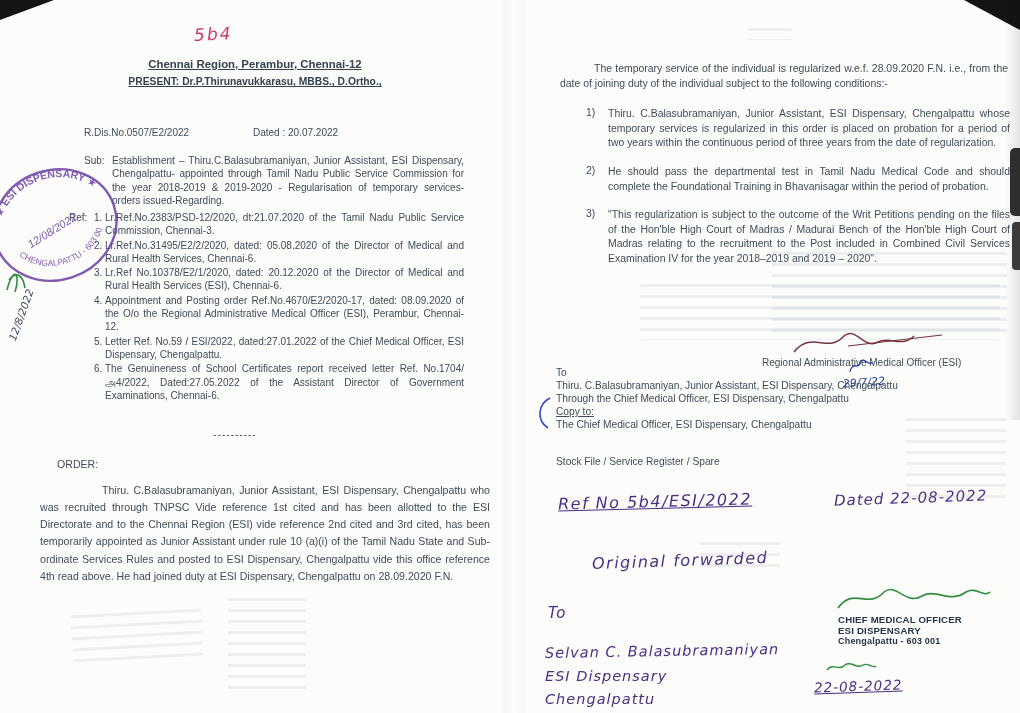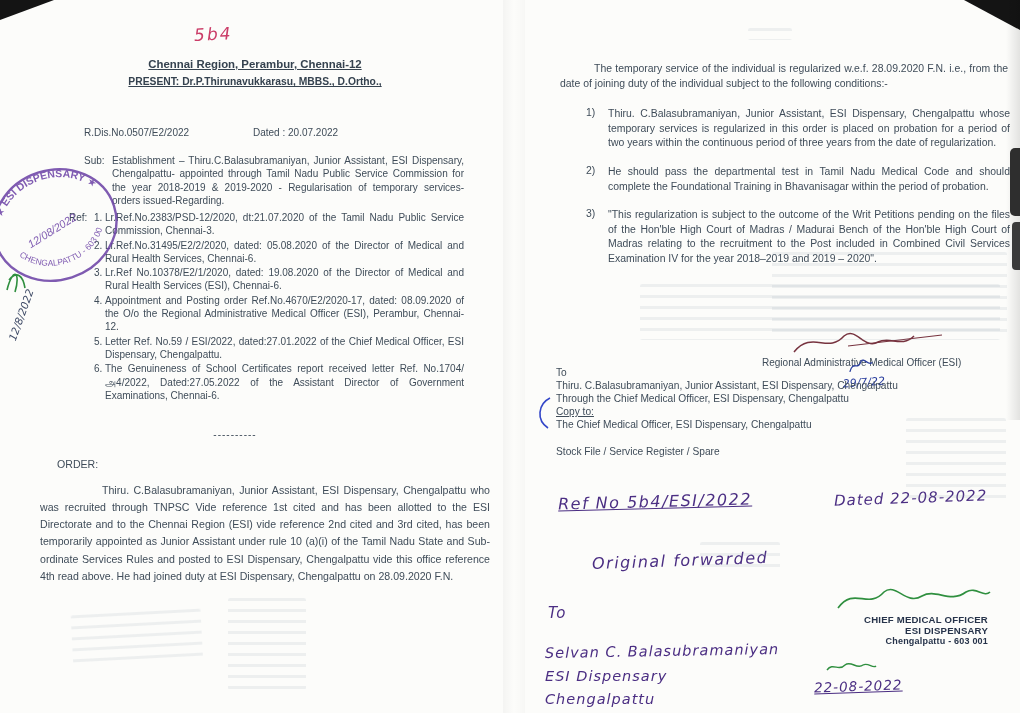--- a/index.html
+++ b/index.html
@@ -21,22 +21,22 @@
   .title-block { left:45px; top:57px; width:420px; text-align:center; color:#35424f; }
   .t1 { font-size:11.4px; line-height:1.35; }
   .present { font-size:10.3px; margin-top:4px; }
   .ref-list { list-style:decimal; padding-left:17px; }
   .ref-list li { text-align:justify; margin-bottom:1px; }
   .cond-list { list-style:none; font-size:10.45px; }
   .cond { display:flex; margin-bottom:14px; }
   .cnum { flex:0 0 22px; }
   .ctext { flex:1; text-align:justify; line-height:1.4; }
   .addr { font-size:10.2px; line-height:13px; }
-  .stock { margin-top:14px; }
-  .cmo-stamp { font-weight:bold; color:#26334a; text-align:right; letter-spacing:.2px; }
+  .stock { margin-top:24px; }
+  .cmo-stamp { font-weight:bold; color:#26334a; text-align:left; letter-spacing:.2px; }
   .cmo-l1 { font-size:9.6px; } .cmo-l2 { font-size:9.6px; } .cmo-l3 { font-size:9px; }
   .ghost {
     position:absolute; opacity:0.13; border-radius:2px; filter:blur(0.7px);
     background:repeating-linear-gradient(to bottom, #8fa0ae 0 3px, transparent 3px 11px);
   }
   .corner-tl { left:0; top:0; width:54px; height:20px; background:#141414;
                clip-path:polygon(0 0,100% 0,0 100%); }
   .corner-tr { right:0; top:0; width:56px; height:30px; background:#141414;
                clip-path:polygon(0 0,100% 0,100% 100%); }
   .edge-blob1 { right:0; top:148px; width:10px; height:68px; background:#2e2e2e; border-radius:5px 0 0 5px; }
@@ -64,21 +64,21 @@
     <div class="abs typed" style="left:84px;top:126px;">R.Dis.No.0507/E2/2022</div>
     <div class="abs typed" style="left:253px;top:126px;">Dated : 20.07.2022</div>
 
     <div class="abs typed" style="left:84px;top:154px;">Sub:</div>
     <div class="abs typed justify" style="left:112px;top:154px;width:352px;">Establishment – Thiru.C.Balasubramaniyan, Junior Assistant, ESI Dispensary, Chengalpattu- appointed through Tamil Nadu Public Service Commission for the year 2018-2019 &amp; 2019-2020 - Regularisation of temporary services- orders issued-Regarding.</div>
 
     <div class="abs typed" style="left:69px;top:211px;">Ref:</div>
     <ol class="abs typed ref-list" style="left:88px;top:211px;width:376px;">
       <li>Lr.Ref.No.2383/PSD-12/2020, dt:21.07.2020 of the Tamil Nadu Public Service Commission, Chennai-3.</li>
       <li>Lr.Ref.No.31495/E2/2/2020, dated: 05.08.2020 of the Director of Medical and Rural Health Services, Chennai-6.</li>
-      <li>Lr.Ref No.10378/E2/1/2020, dated: 19.08.2020 of the Director of Medical and Rural Health Services (ESI), Chennai-6.</li>
+      <li>Lr.Ref No.10378/E2/1/2020, dated: 20.12.2020 of the Director of Medical and Rural Health Services (ESI), Chennai-6.</li>
       <li>Appointment and Posting order Ref.No.4670/E2/2020-17, dated: 08.09.2020 of the O/o the Regional Administrative Medical Officer (ESI), Perambur, Chennai-12.</li>
       <li>Letter Ref. No.59 / ESI/2022, dated:27.01.2022 of the Chief Medical Officer, ESI Dispensary, Chengalpattu.</li>
       <li>The Genuineness of School Certificates report received letter Ref. No.1704/அ4/2022, Dated:27.05.2022 of the Assistant Director of Government Examinations, Chennai-6.</li>
     </ol>
 
     <div class="abs typed" style="left:0;top:428px;width:470px;text-align:center;letter-spacing:1px;">----------</div>
 
     <div class="abs typed" style="left:57px;top:457px;font-size:10.6px;">ORDER:</div>
     <div class="abs justify" style="left:40px;top:482px;width:450px;font-size:10.6px;line-height:1.62;text-indent:62px;">Thiru. C.Balasubramaniyan, Junior Assistant, ESI Dispensary, Chengalpattu who was recruited through TNPSC Vide reference 1st cited and has been allotted to the ESI Directorate and to the Chennai Region (ESI) vide reference 2nd cited and 3rd cited, has been temporarily appointed as Junior Assistant under rule 10 (a)(i) of the Tamil Nadu State and Sub-ordinate Services Rules and posted to ESI Dispensary, Chengalpattu vide this office reference 4th read above. He had joined duty at ESI Dispensary, Chengalpattu on 28.09.2020 F.N.</div>
 

